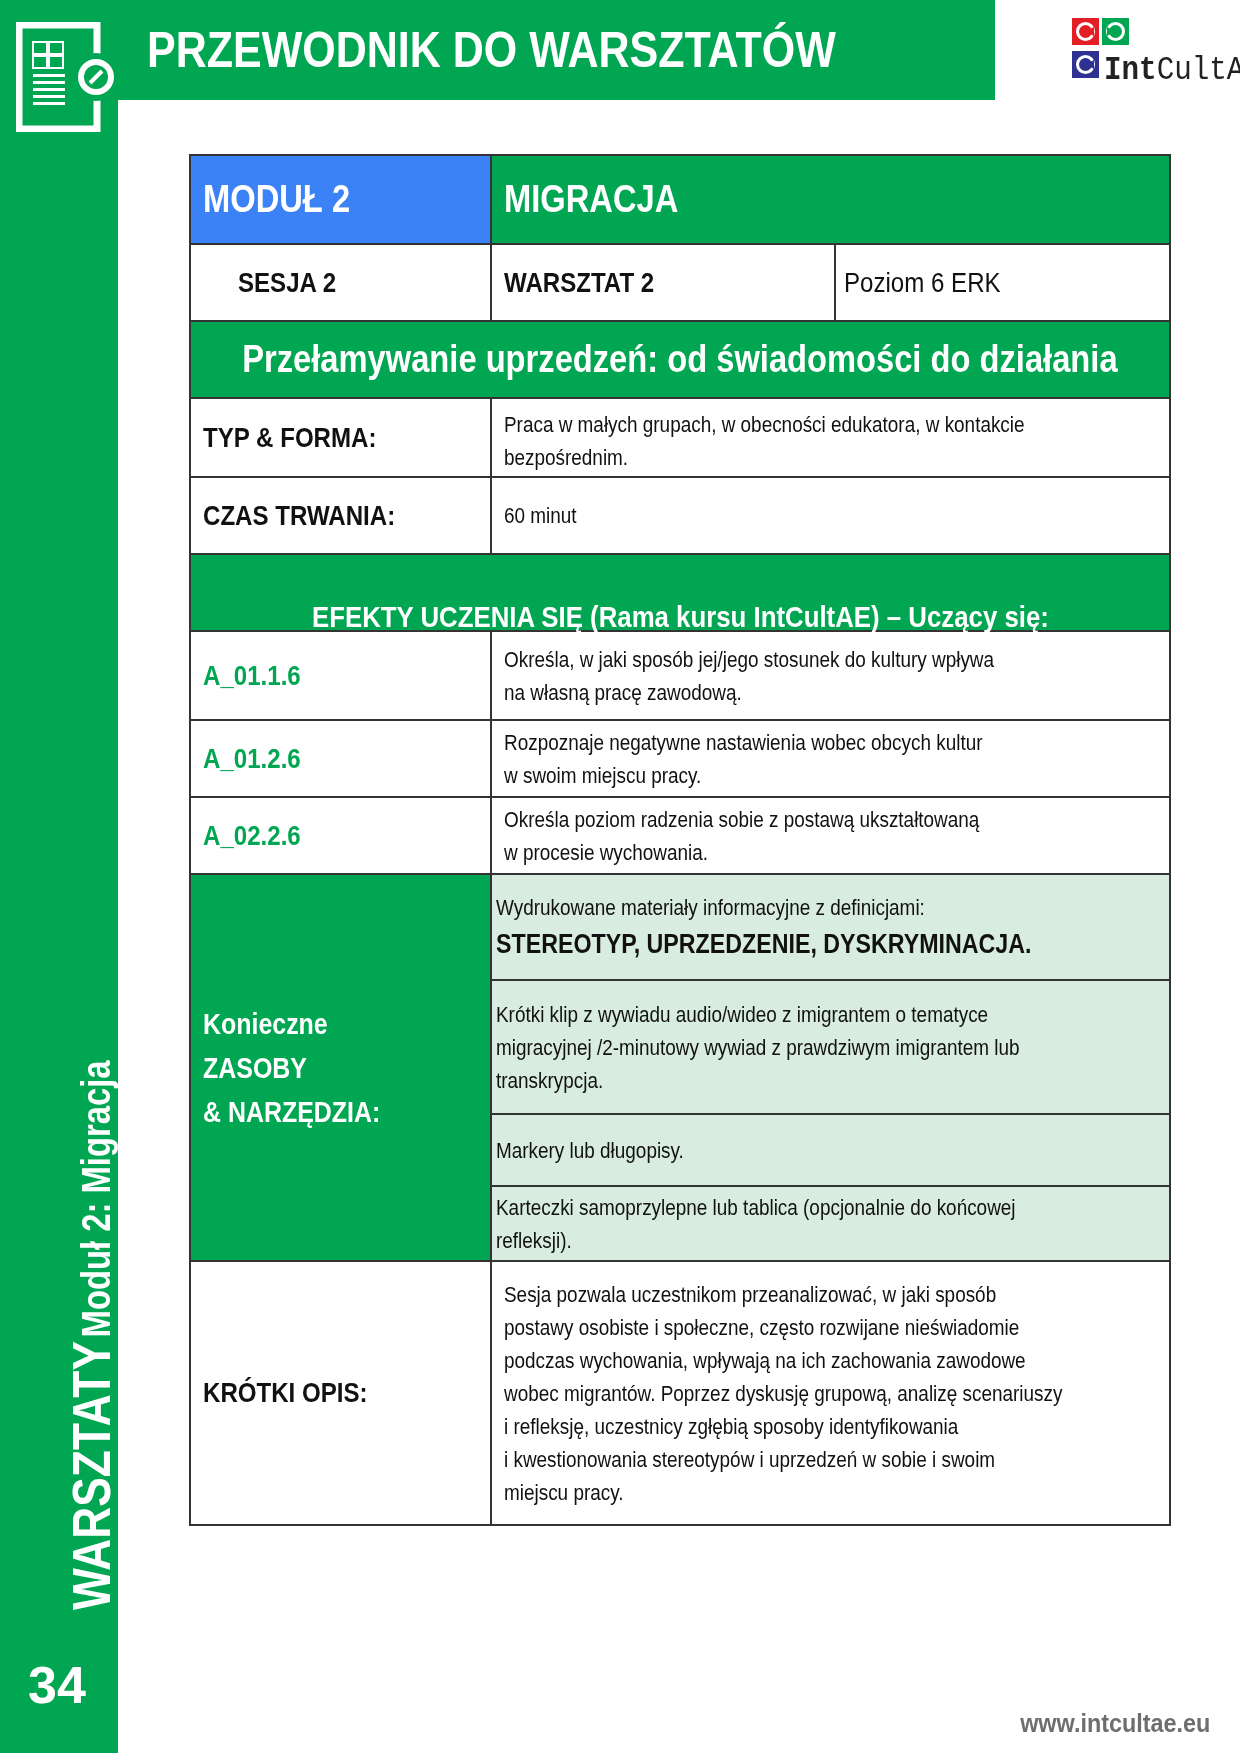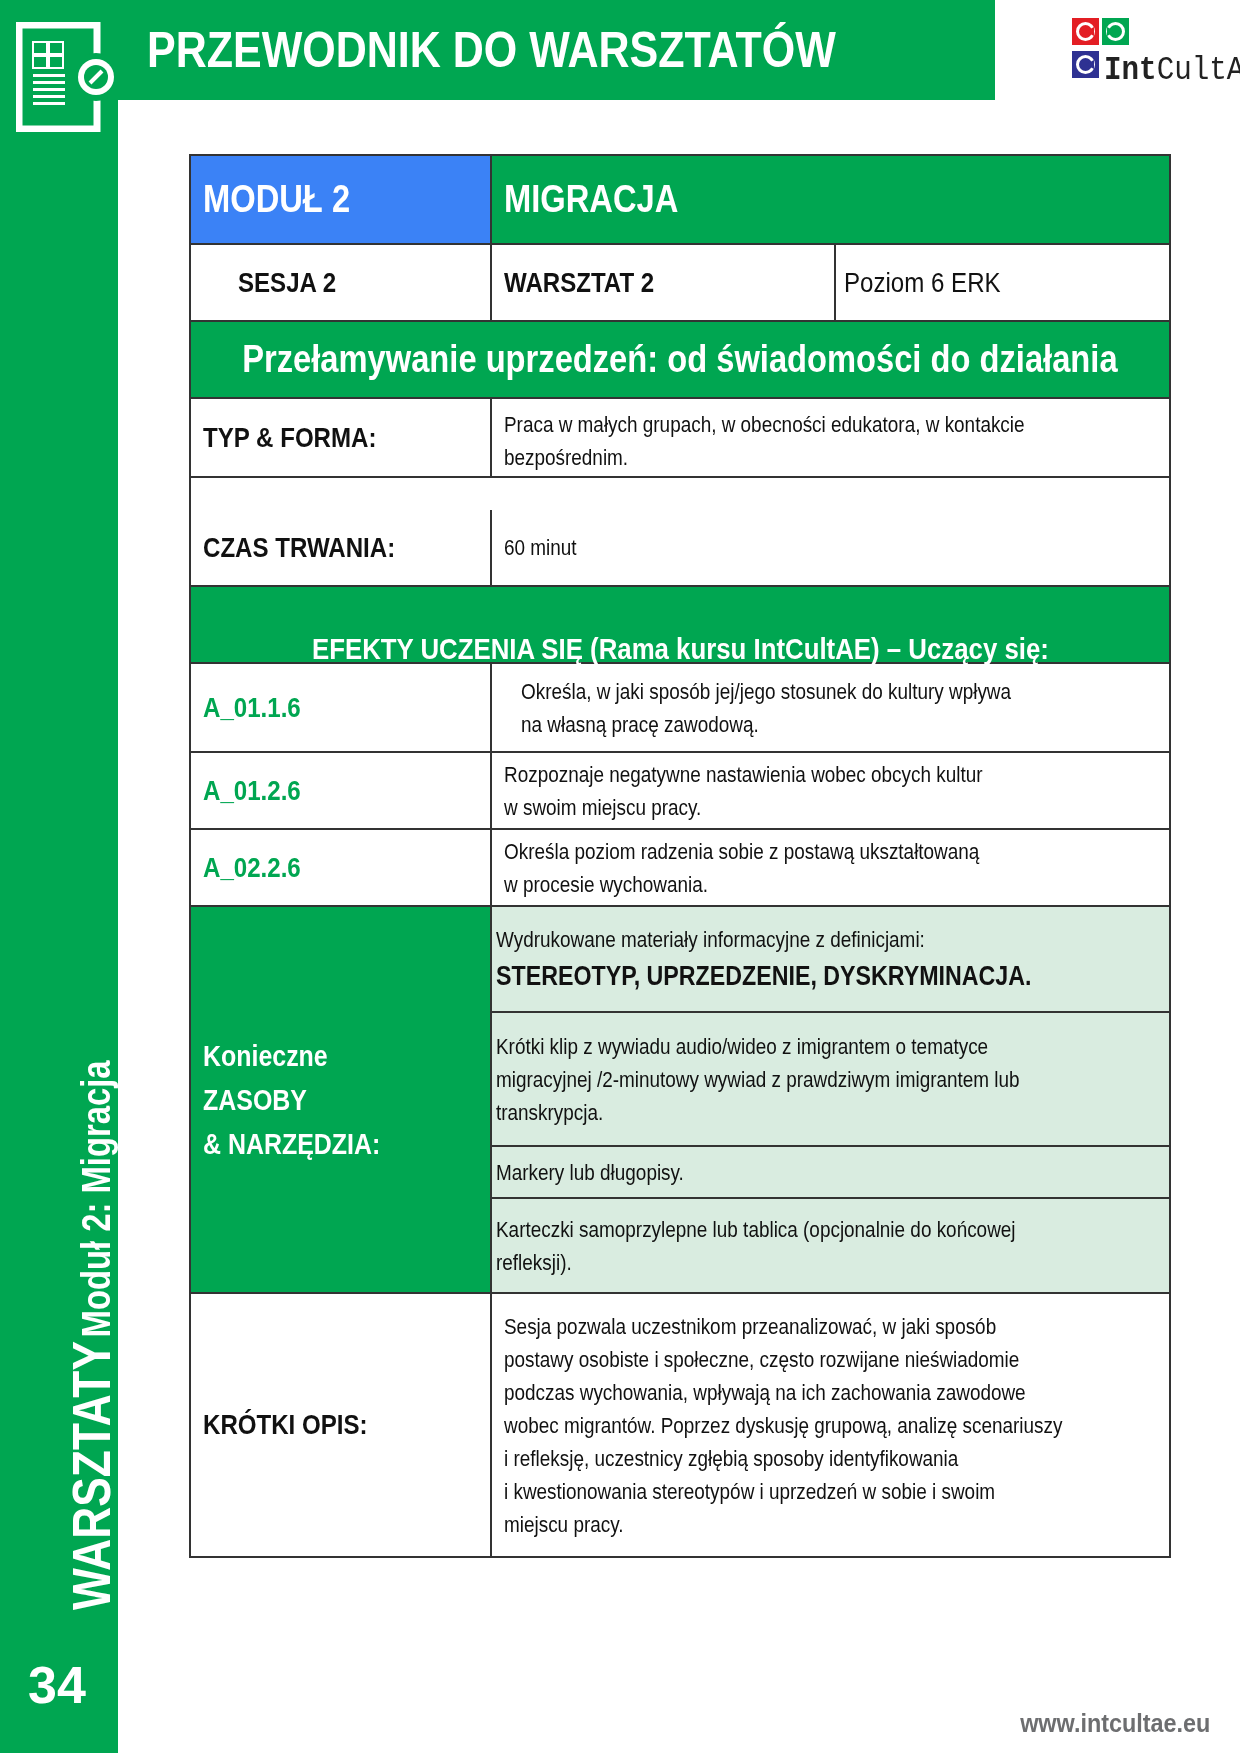--- a/index.html
+++ b/index.html
@@ -50,28 +50,28 @@
 
   .r-sess { height: 77px; }
   .r-sess .c1 { font-weight: bold; font-size: 28px; padding-left: 47px; }
   .r-sess .cmid { width: 344px; border-right: 2px solid #333; font-weight: bold; font-size: 28px; }
   .r-sess .c3 { flex: 1; font-size: 28px; padding-left: 8px; }
 
   .r-title { height: 77px; background: #00a651; }
   .r-title .full { width: 100%; justify-content: center; color: #fff; font-weight: bold; font-size: 38px; }
 
   .r-typ { height: 79px; }
-  .r-czas { height: 77px; margin-top: 32px; }
+  .r-czas { height: 77px; }
   .label-b { font-weight: bold; font-size: 28px; }
   .txt { font-size: 22px; line-height: 33px; }
 
   .r-efekty { height: 77px; background: #00a651; }
   .r-efekty .full { width: 100%; justify-content: center; color: #fff; font-weight: bold; font-size: 30px; margin-top: 48px; }
 
-  .r-lo1 { height: 89px; gap: 17px; } .r-lo2 { height: 77px; } .r-lo3 { height: 77px; }
+  .r-lo1 { height: 89px; } .r-lo2 { height: 77px; } .r-lo3 { height: 77px; }
   .lo-code { color: #00a651; font-weight: bold; font-size: 28px; }
 
   .r-res { height: 387px; align-items: stretch; }
   .r-res .c1 { background: #00a651; color: #fff; font-weight: bold; font-size: 29px; line-height: 44px; align-items: center; }
   .res-list { flex: 1; display: flex; flex-direction: column; }
   .res-item { background: #d9ece0; border-bottom: 2px solid #333; padding: 0 4px; display: flex; flex-direction: column; justify-content: center; }
   .res-item:last-child { border-bottom: none; }
   .res-strong { font-weight: bold; font-size: 27px; line-height: 40px; }
 
   .r-desc { height: 262px; }
@@ -205,21 +205,21 @@
     <div class="res-list">
       <div class="res-item txt" style="height:106px">
         <span class="cond">Wydrukowane materiały informacyjne z definicjami:</span>
         <span class="cond res-strong">STEREOTYP, UPRZEDZENIE, DYSKRYMINACJA.</span>
       </div>
       <div class="res-item txt" style="height:134px">
         <span class="cond">Krótki klip z wywiadu audio/wideo z imigrantem o tematyce</span>
         <span class="cond">migracyjnej /2-minutowy wywiad z prawdziwym imigrantem lub</span>
         <span class="cond">transkrypcja.</span>
       </div>
-      <div class="res-item txt" style="height:52px">
+      <div class="res-item txt" style="height:72px">
         <span class="cond">Markery lub długopisy.</span>
       </div>
       <div class="res-item txt" style="flex:1">
         <span class="cond">Karteczki samoprzylepne lub tablica (opcjonalnie do końcowej</span>
         <span class="cond">refleksji).</span>
       </div>
     </div>
   </div>
   <div class="row r-desc">
     <div class="cell c1 label-b">

